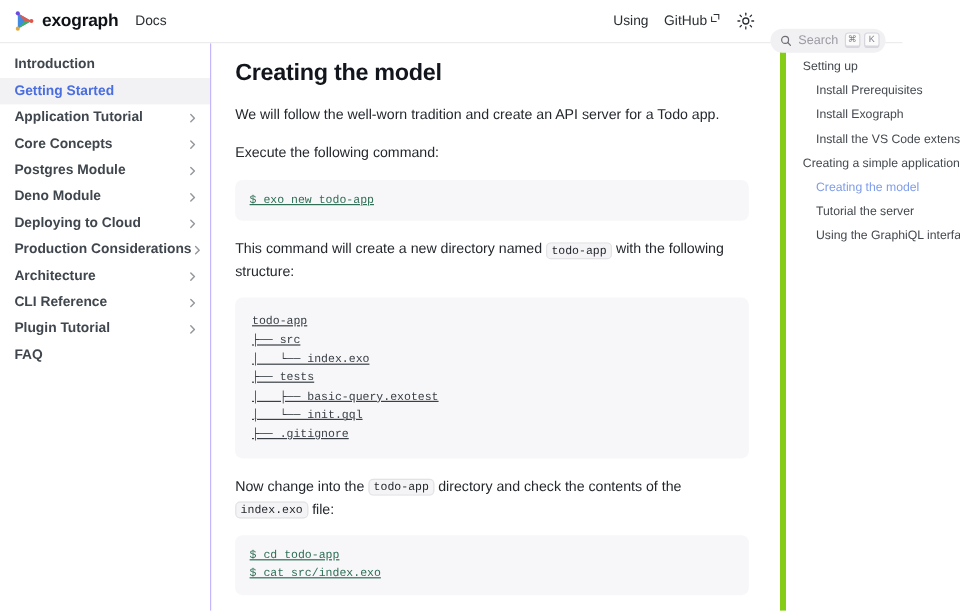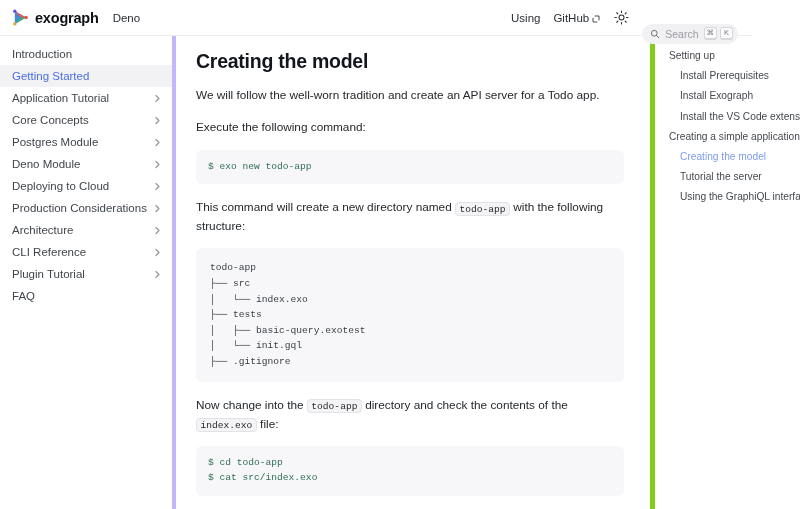--- a/index.html
+++ b/index.html
@@ -35,21 +35,21 @@
     color: #0e1217;
     letter-spacing: -0.2px;
   }
   .nav-link {
     font-size: 11.5px;
     color: #2b2f33;
     text-decoration: none;
     white-space: nowrap;
   }
   .nav-right { display: flex; align-items: center; gap: 13px; margin-left: auto; }
-  .nav-ext { display: inline-flex; align-items: flex-end; gap: 3px; }
+  .nav-ext { display: inline-flex; align-items: flex-start; gap: 3px; }
   .ext-icon { width: 8px; height: 8px; display: block; position: relative; top: -1px; }
   .theme-toggle {
     width: 16px; height: 16px;
     display: flex; align-items: center; justify-content: center;
     cursor: pointer;
   }
   .searchbox {
     display: flex;
     align-items: center;
     gap: 5px;
@@ -78,24 +78,25 @@
     padding: 0 2px;
   }
 
   
   .shell { display: flex; width: 800px; height: 473px; }
 
   
   .sidebar {
     width: 176px;
     flex: 0 0 176px;
-    border-right: 4px solid #c4b5fd;
+    border-right: 1px solid #c4b5fd;
     padding: 7px 0 0 0;
     background: #ffffff;
     overflow: hidden;
+    font-weight: bold;
   }
   .side-item {
     display: flex;
     align-items: center;
     height: 22px;
     padding: 0 10px 0 12px;
     font-size: 11.5px;
     color: #40464d;
     text-decoration: none;
     cursor: pointer;
@@ -150,20 +151,21 @@
     margin-bottom: 14px;
     max-width: 452px;
     overflow: hidden;
   }
   .codeblock pre {
     font-family: "Liberation Mono", monospace;
     font-size: 9.6px;
     line-height: 1.52;
     white-space: pre;
     margin: 0;
+    text-decoration: underline;
   }
   .codeblock.shell-block pre { color: #2f6f55; }
   .codeblock.tree-block { padding: 12px 12px 12px 14px; }
   .codeblock.tree-block pre { color: #3a4046; line-height: 1.63; }
 
   
   .toc {
     width: 150px;
     flex: 0 0 150px;
     border-left: 5px solid #84cc16;
@@ -192,21 +194,21 @@
       <svg class="brand-logo" viewBox="0 0 24 24">
         <polygon points="4,3 20,12 4,21" fill="#3f8be0"></polygon>
         <polygon points="4,3 20,12 12,12" fill="#e05a4a"></polygon>
         <polygon points="20,12 4,21 12,12" fill="#3fae6a"></polygon>
         <circle cx="4" cy="3" r="2.4" fill="#6a4ae0"></circle>
         <circle cx="4" cy="21" r="2.4" fill="#e0a93f"></circle>
         <circle cx="20" cy="12" r="2.4" fill="#e0564a"></circle>
       </svg>
       <span class="brand-name">exograph</span>
     </a>
-    <a class="nav-link" href="#">Deno</a>
+    <a class="nav-link" href="#">Docs</a>
   </div>
 
   <div class="nav-right">
     <a class="nav-link" href="#">Using</a>
     <a class="nav-link nav-ext" href="#">
       <span>GitHub</span>
       <svg class="ext-icon" viewBox="0 0 12 12">
         <path d="M4 1.5h6.5V8" fill="none" stroke="#2b2f33" stroke-width="1.3"></path>
         <path d="M1.5 4.2v6.3h6.3" fill="none" stroke="#2b2f33" stroke-width="1.3"></path>
       </svg>

